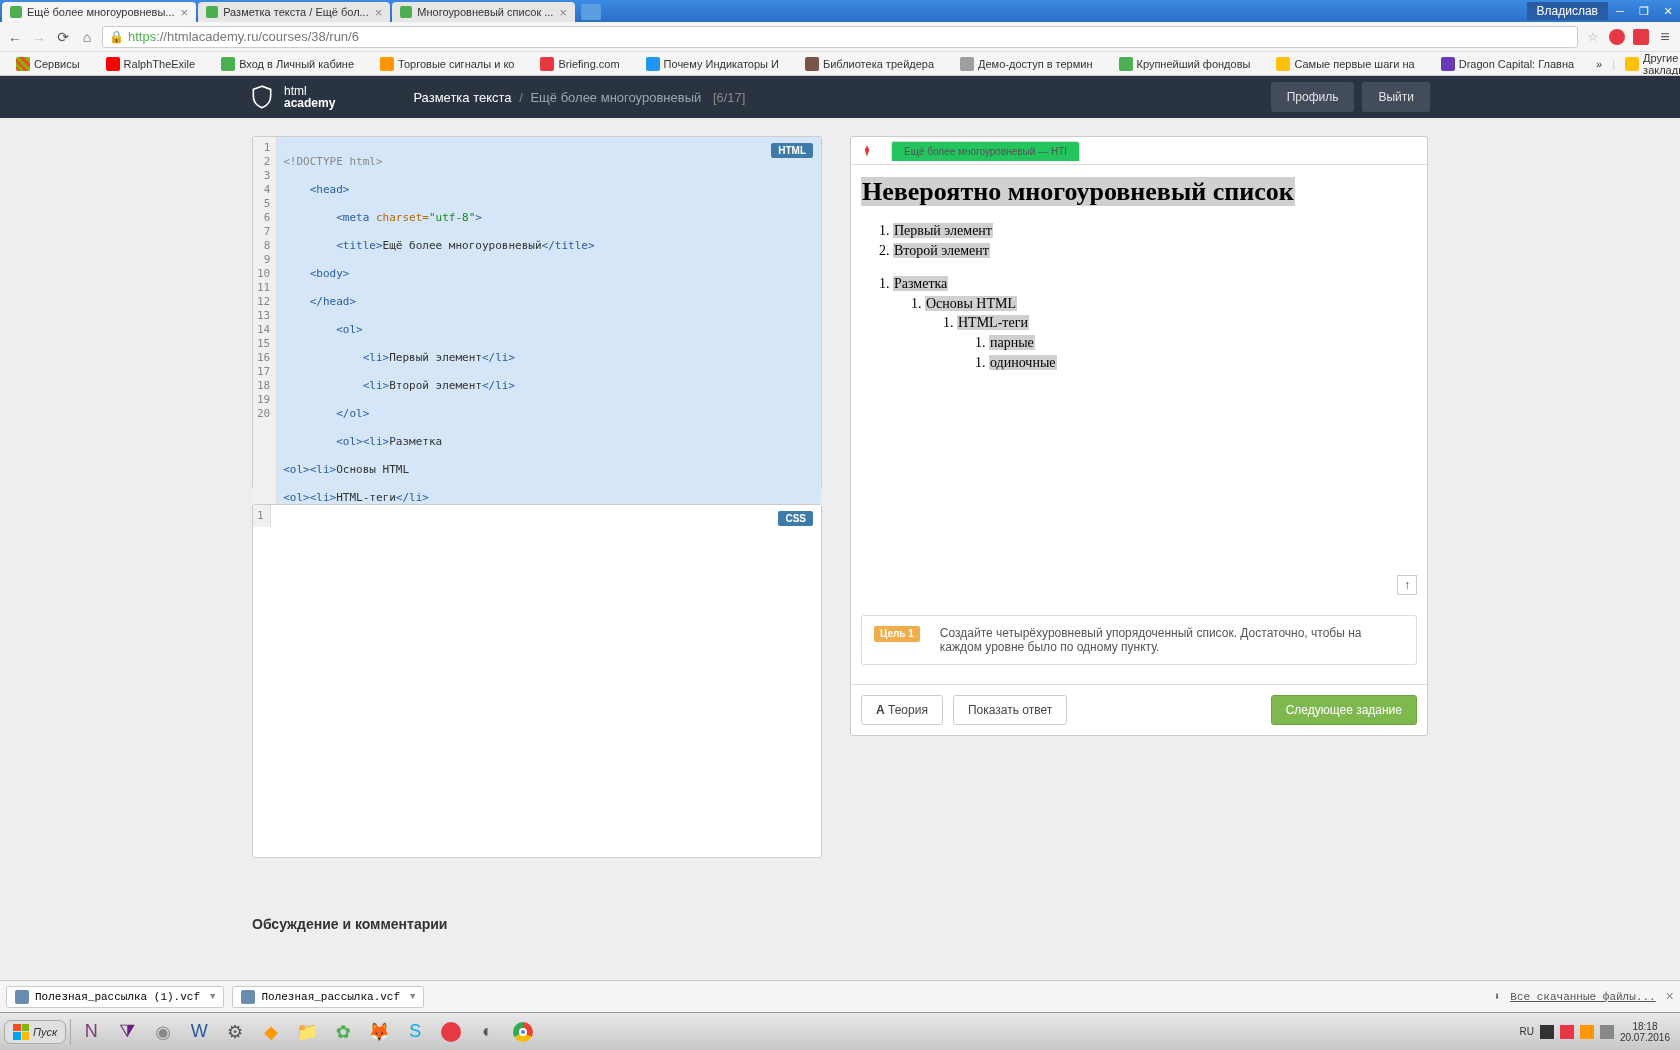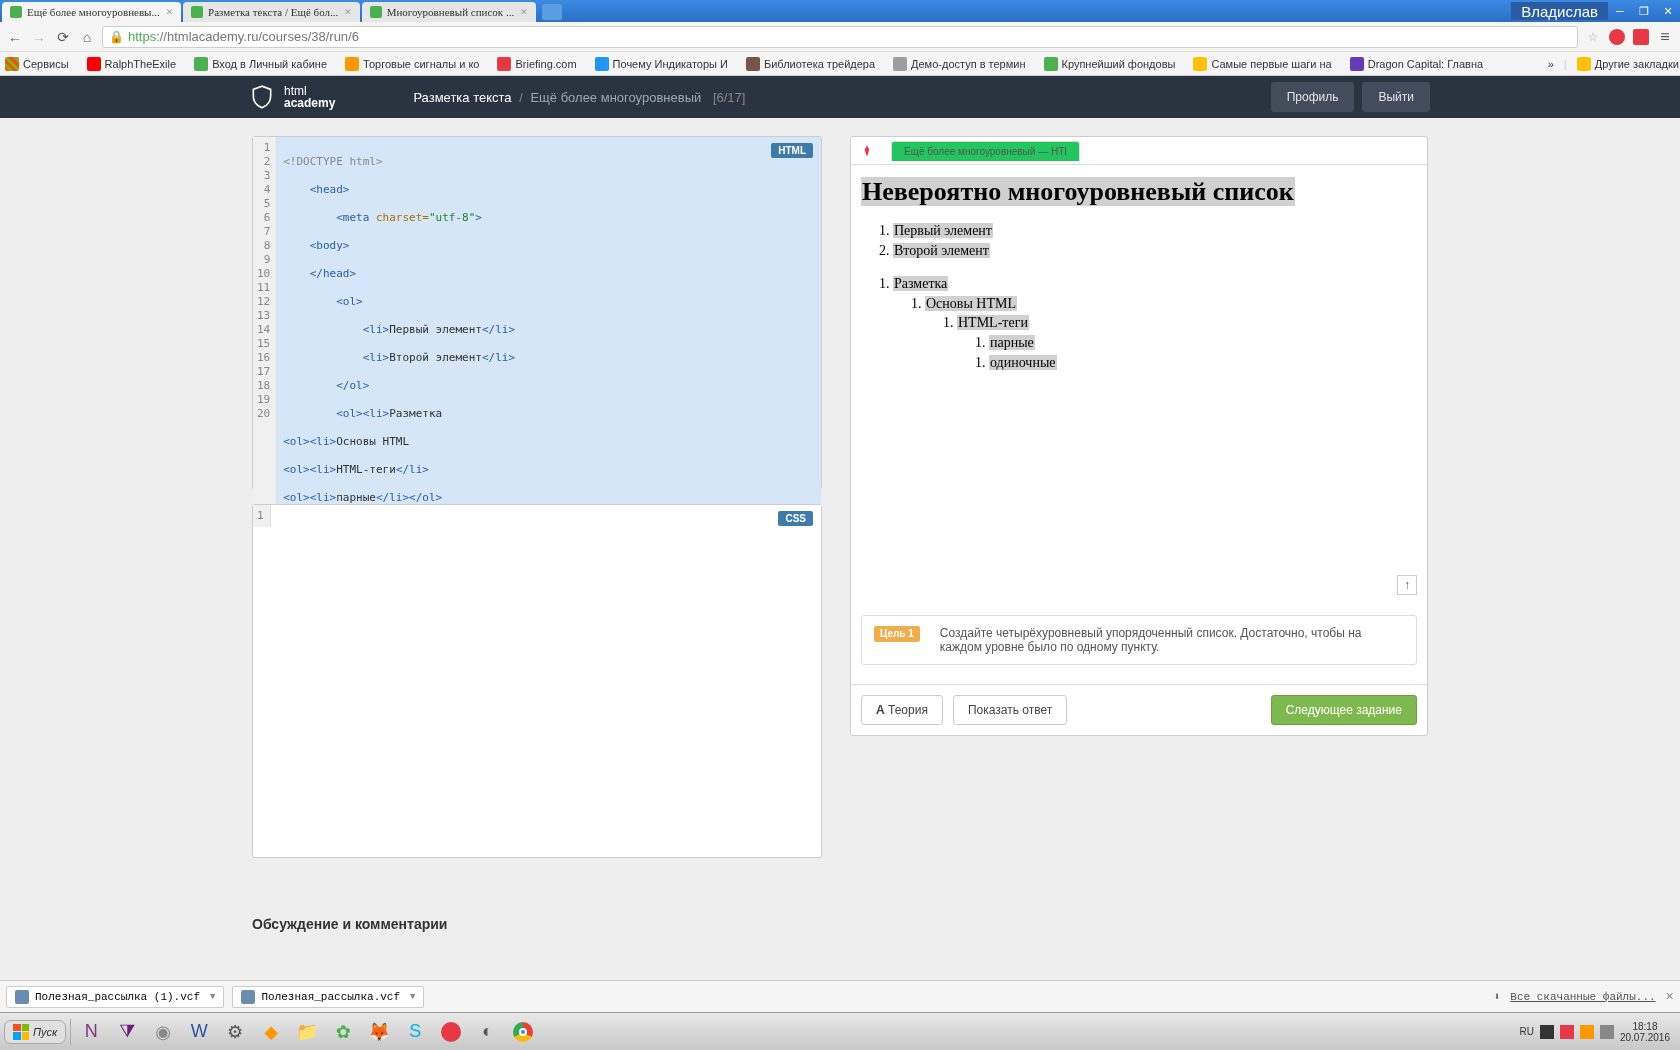--- a/index.html
+++ b/index.html
@@ -1,45 +1,45 @@
 <!DOCTYPE html>
 <html><head>
 <meta charset="utf-8">
 <style>
 * { margin: 0; padding: 0; box-sizing: border-box; }
 body { font-family: Arial, sans-serif; font-size: 12px; background: #eee; width: 1680px; height: 1050px; overflow: hidden; position: relative; }
 
 
 .titlebar { height: 22px; background: linear-gradient(to bottom, #3b8ae3, #2b6fc7); display: flex; align-items: flex-end; }
-.tabs { display: flex; height: 22px; align-items: flex-end; padding-left: 2px; font-family: Liberation Serif, serif; }
+.tabs { display: flex; height: 22px; align-items: flex-end; padding-left: 2px; }
 .tab { background: #e6e6e6; border-radius: 4px 4px 0 0; height: 20px; display: flex; align-items: center; padding: 0 8px; margin-right: 2px; font-size: 11px; color: #333; max-width: 195px; }
 .tab.active { background: #f5f5f5; }
 .tab-icon { width: 12px; height: 12px; background: #4caf50; border-radius: 2px; margin-right: 5px; flex-shrink: 0; }
 .tab-text { white-space: nowrap; overflow: hidden; text-overflow: ellipsis; flex: 1; }
 .tab-close { margin-left: 6px; color: #888; font-size: 13px; cursor: pointer; }
 .new-tab { width: 20px; height: 16px; background: #5a9de0; border-radius: 2px; margin-left: 4px; margin-bottom: 2px; }
 .titlebar-right { margin-left: auto; display: flex; align-items: center; height: 22px; }
-.user-btn { background: #2a5ca5; color: #fff; padding: 2px 10px; font-size: 15px; height: 18px; display: flex; align-items: center; }
+.user-btn { background: #2a5ca5; color: #fff; padding: 2px 10px; font-size: 12px; height: 18px; display: flex; align-items: center; }
 .win-btn { width: 24px; height: 18px; display: flex; align-items: center; justify-content: center; color: #fff; font-size: 11px; }
 
 
 .addressbar { height: 30px; background: #f5f5f5; border-bottom: 1px solid #ddd; display: flex; align-items: center; padding: 0 6px; gap: 6px; }
 .nav-icon { width: 18px; height: 18px; display: flex; align-items: center; justify-content: center; color: #555; font-size: 14px; }
 .url-field { flex: 1; height: 22px; background: #fff; border: 1px solid #ccc; border-radius: 3px; display: flex; align-items: center; padding: 0 6px; font-size: 13px; }
 .url-lock { color: #4caf50; margin-right: 4px; font-size: 12px; }
 .url-https { color: #4caf50; }
 .url-rest { color: #777; }
 .addr-icon { width: 18px; height: 18px; display: flex; align-items: center; justify-content: center; }
 .star-icon { color: #aaa; }
 .opera-icon { width: 16px; height: 16px; background: #e63946; border-radius: 50%; }
 .save-icon { width: 16px; height: 16px; background: #e63946; border-radius: 2px; }
 .menu-lines { color: #555; font-size: 16px; }
 
 
-.bookmarks { height: 24px; background: #f5f5f5; border-bottom: 1px solid #ccc; display: flex; align-items: center; padding: 0 1px; gap: 10px; overflow: hidden; }
+.bookmarks { height: 24px; background: #f5f5f5; border-bottom: 1px solid #ccc; display: flex; align-items: center; padding: 0 12px; gap: 18px; overflow: hidden; }
 .bm-item { display: flex; align-items: center; gap: 4px; font-size: 11px; color: #333; padding: 0 4px; white-space: nowrap; }
 .bm-icon { width: 14px; height: 14px; flex-shrink: 0; border-radius: 2px; }
 .bm-right { margin-left: auto; display: flex; align-items: center; gap: 4px; font-size: 11px; color: #333; }
 
 
 .page-header { height: 42px; background: #2a3340; display: flex; align-items: center; padding: 0 0; }
 .logo-area { display: flex; align-items: center; padding: 0 18px; margin-left: 230px; }
 .logo-shield { width: 28px; height: 28px; display: flex; align-items: center; justify-content: center; margin-right: 8px; }
 .logo-text { color: #fff; font-size: 12px; line-height: 1; }
 .breadcrumb { color: #c7c7c7; font-size: 13px; margin-left: 60px; }
@@ -265,20 +265,21 @@
             <div>16</div>
             <div>17</div>
             <div>18</div>
             <div>19</div>
             <div>20</div>
         </div>
         <div class="code-area">
 <div class="line"><span class="c-doctype">&lt;!DOCTYPE html&gt;</span></div>
 <div class="line"><span class="c-tag">    &lt;head&gt;</span></div>
 <div class="line"><span class="c-tag">        &lt;meta </span><span class="c-attr">charset=</span><span class="c-val">"utf-8"</span><span class="c-tag">&gt;</span></div>
+<div class="line"><span class="c-tag">        &lt;title&gt;</span><span class="c-text">Ещё более многоуровневый</span><span class="c-tag">&lt;/title&gt;</span></div>
 <div class="line"><span class="c-tag">    &lt;body&gt;</span></div>
 <div class="line"><span class="c-tag">    &lt;/head&gt;</span></div>
 <div class="line"><span class="c-tag">        &lt;ol&gt;</span></div>
 <div class="line"><span class="c-tag">            &lt;li&gt;</span><span class="c-text">Первый элемент</span><span class="c-tag">&lt;/li&gt;</span></div>
 <div class="line"><span class="c-tag">            &lt;li&gt;</span><span class="c-text">Второй элемент</span><span class="c-tag">&lt;/li&gt;</span></div>
 <div class="line"><span class="c-tag">        &lt;/ol&gt;</span></div>
 <div class="line"><span class="c-tag">        &lt;ol&gt;&lt;li&gt;</span><span class="c-text">Разметка</span></div>
 <div class="line"><span class="c-tag">&lt;ol&gt;&lt;li&gt;</span><span class="c-text">Основы HTML</span></div>
 <div class="line"><span class="c-tag">&lt;ol&gt;&lt;li&gt;</span><span class="c-text">HTML-теги</span><span class="c-tag">&lt;/li&gt;</span></div>
 <div class="line"><span class="c-tag">&lt;ol&gt;&lt;li&gt;</span><span class="c-text">парные</span><span class="c-tag">&lt;/li&gt;&lt;/ol&gt;</span></div>

